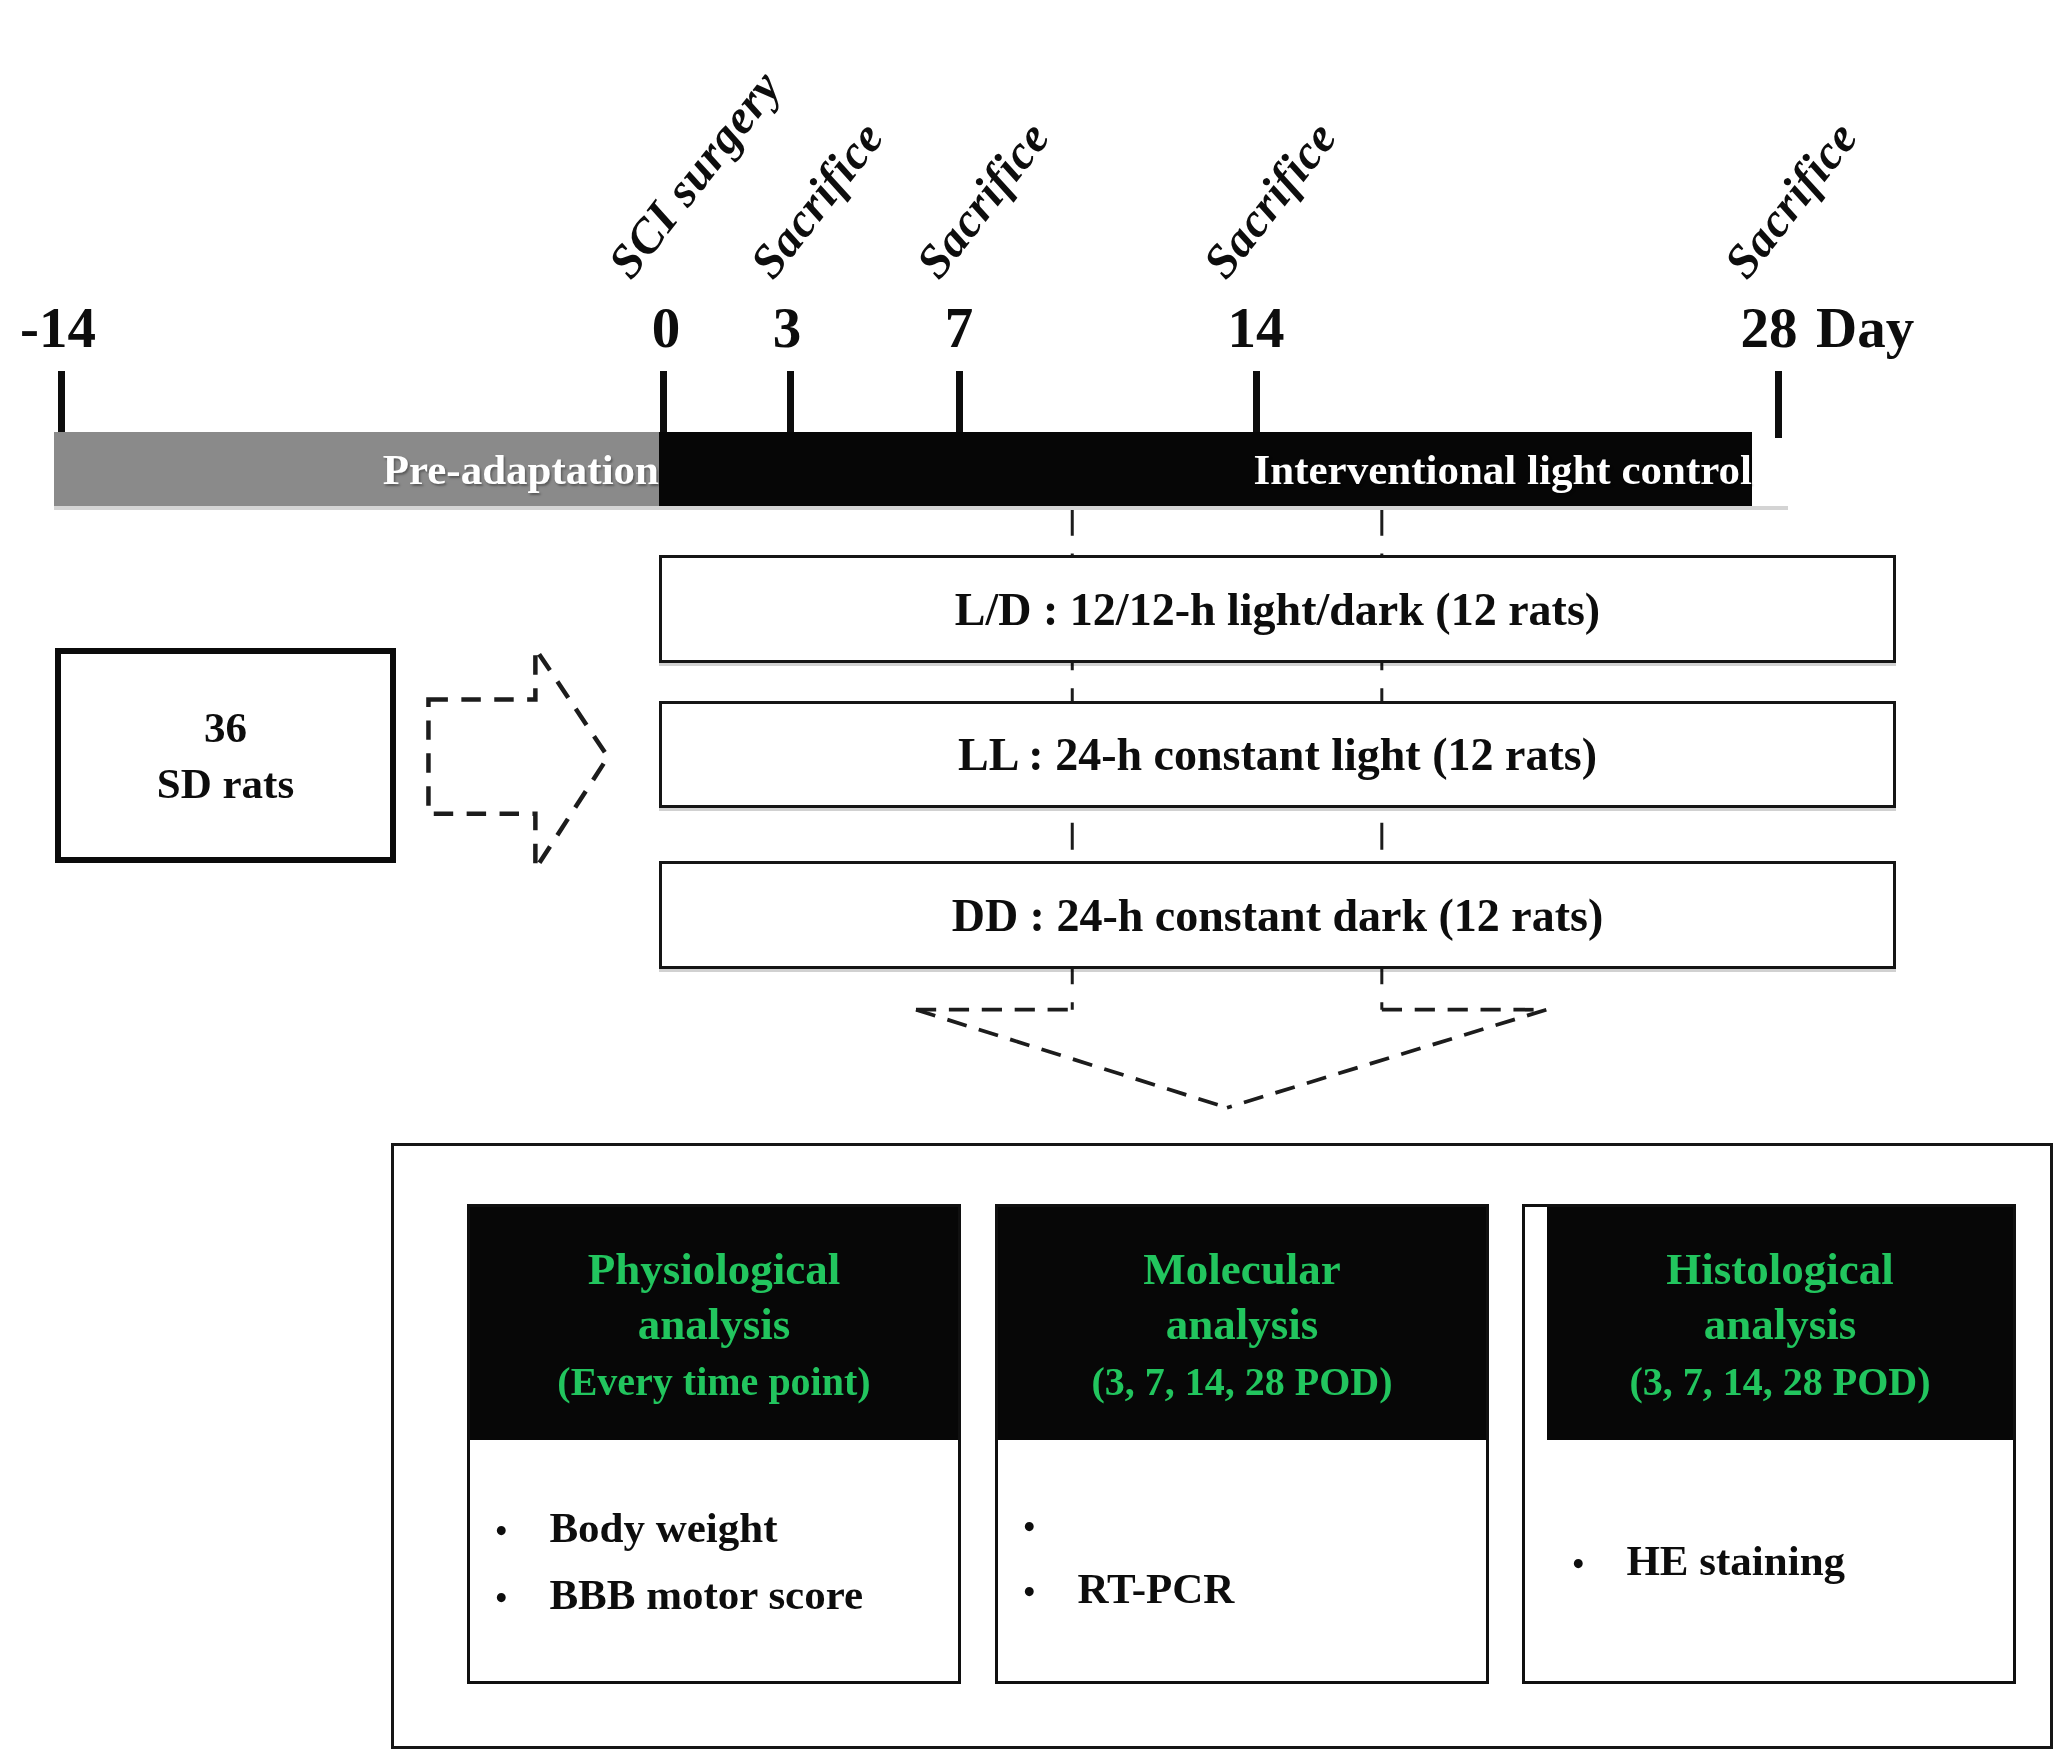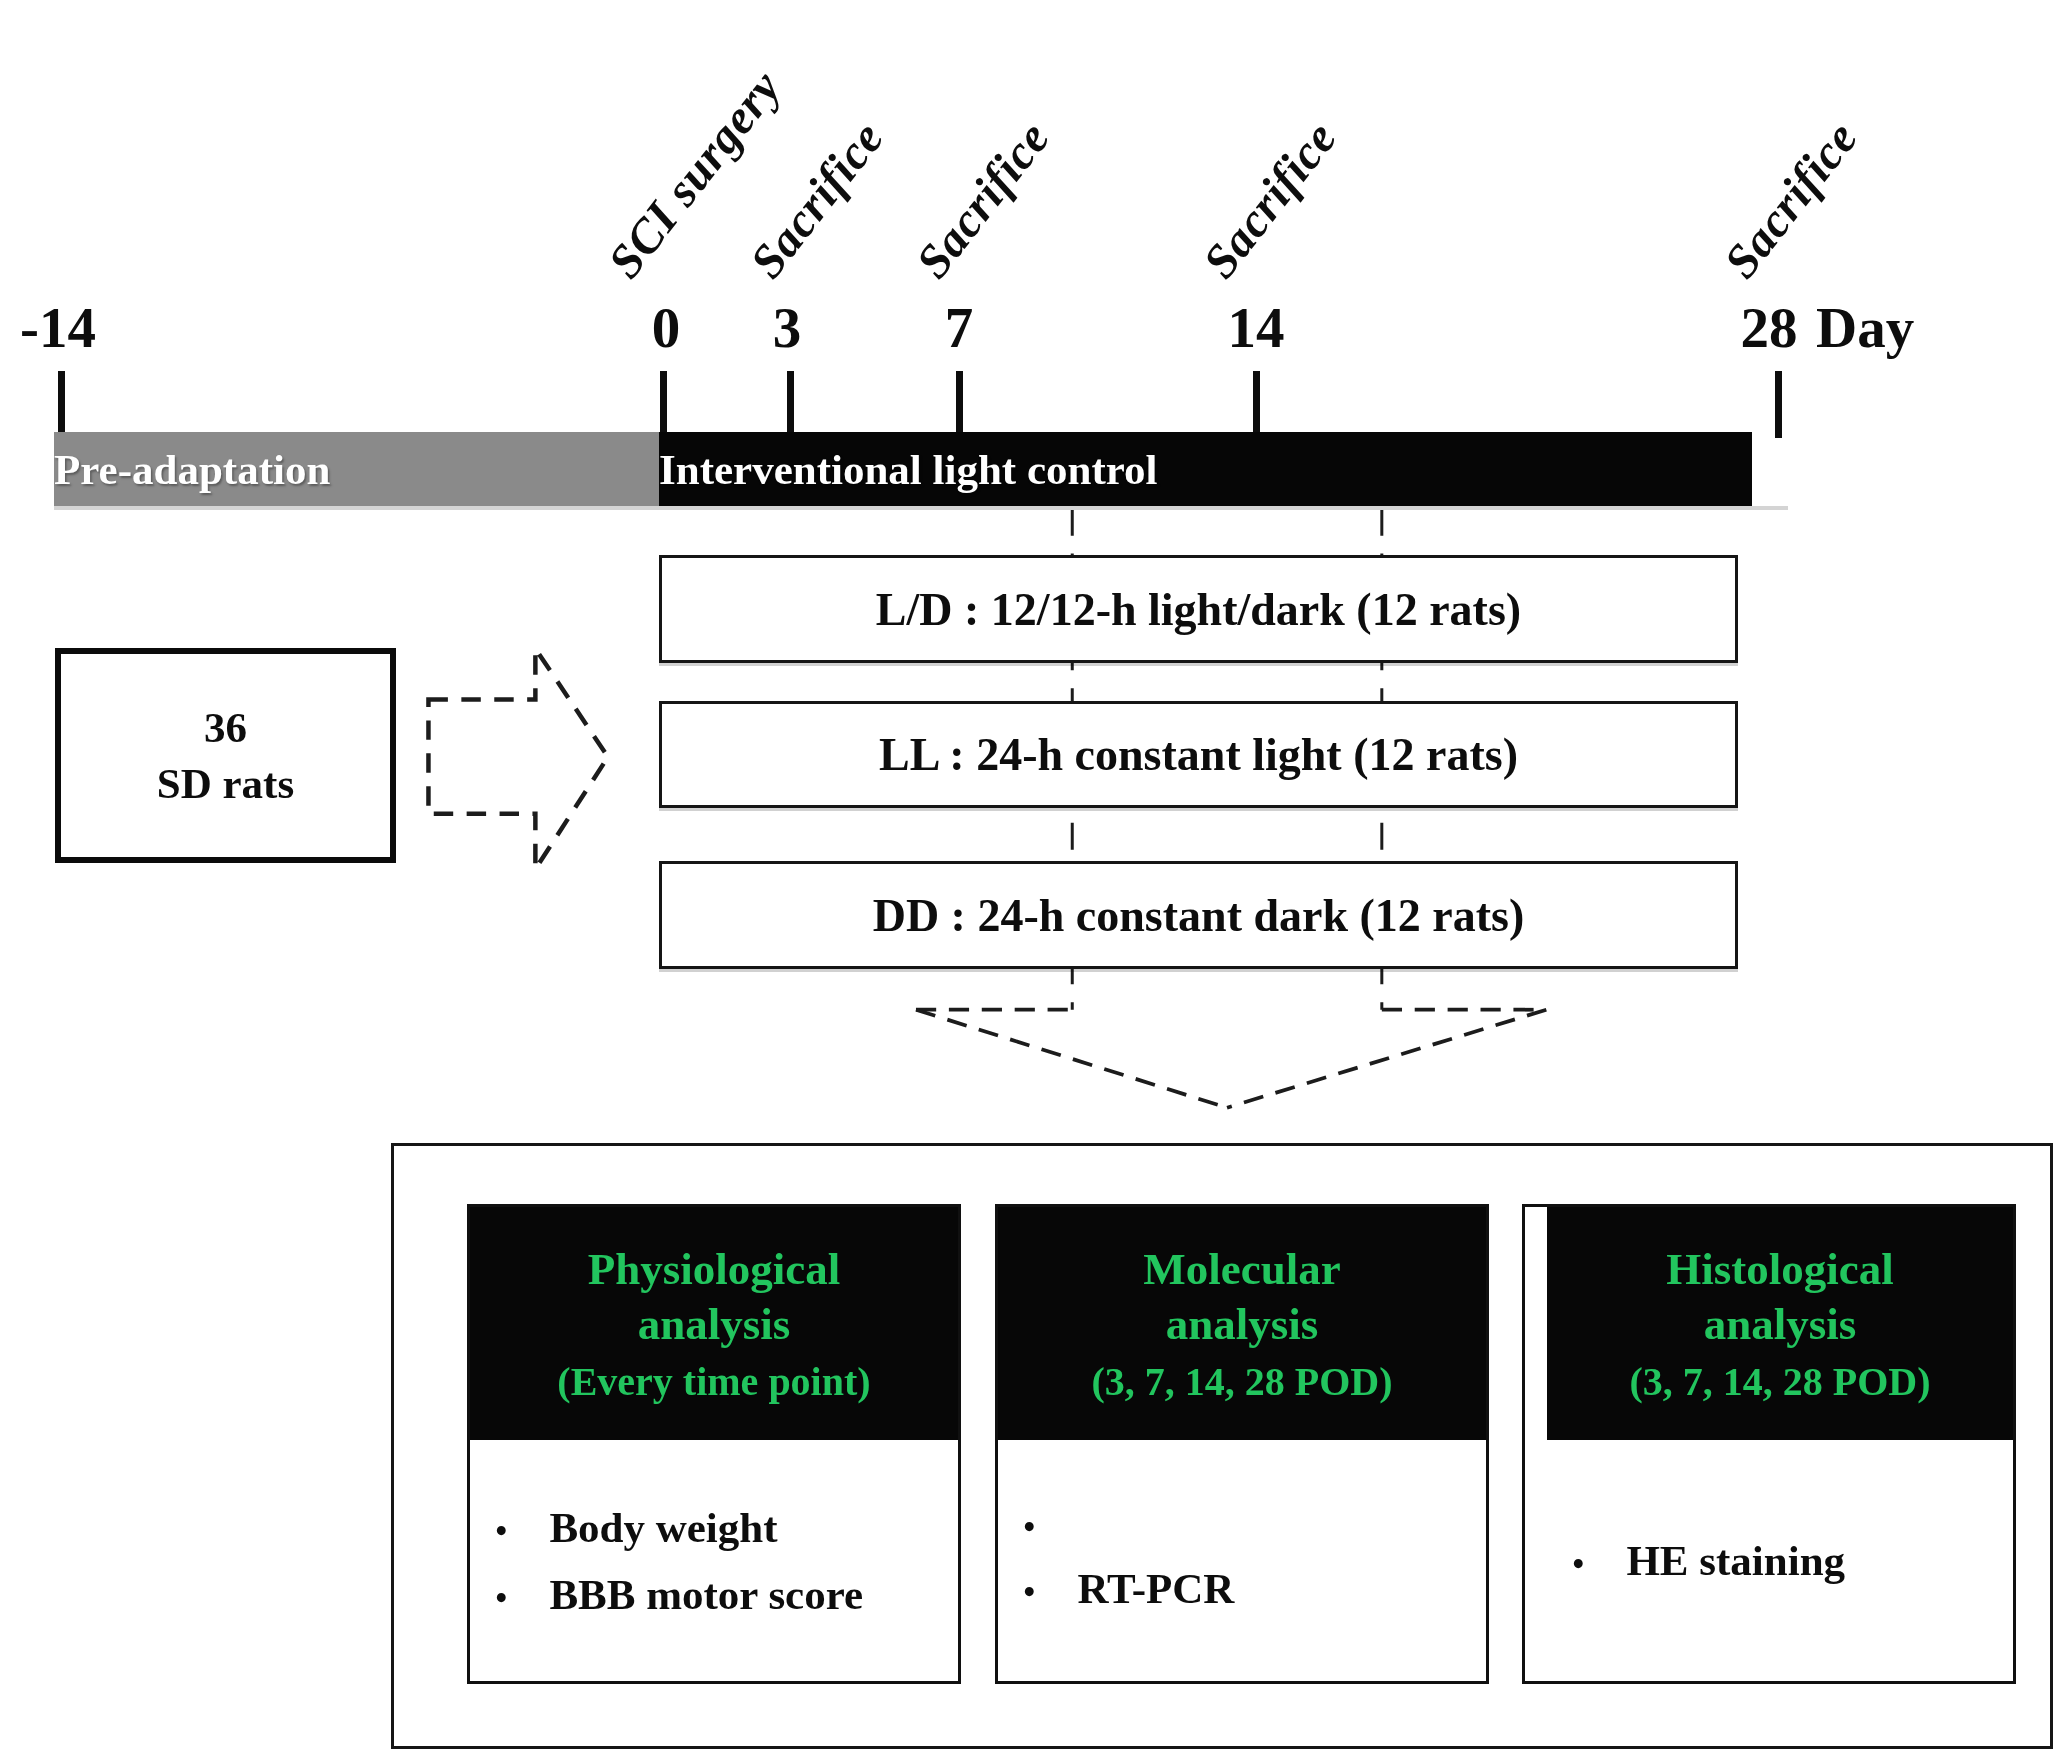--- a/index.html
+++ b/index.html
@@ -15,32 +15,32 @@
     position:absolute;height:55px;line-height:55px;white-space:nowrap;
     font-size:48px;font-weight:bold;font-style:italic;letter-spacing:0.7px;
     transform-origin:0 100%;transform:rotate(-52deg);
   }
   
   .daynum{position:absolute;top:295px;transform:translateX(-50%);font-size:57px;font-weight:bold;white-space:nowrap;}
   .dayunit{position:absolute;top:295px;left:1816px;font-size:57px;font-weight:bold;}
   .tick{position:absolute;top:371px;width:6.7px;height:67px;background:#0d0d0d;}
 
   
-  .bar{position:absolute;top:432px;height:74px;display:flex;align-items:center;justify-content:flex-start;
+  .bar{position:absolute;top:432px;height:74px;display:flex;align-items:center;justify-content:flex-end;
        font-size:43px;font-weight:bold;color:#ffffff;text-shadow:1.5px 2.2px 2.2px rgba(0,0,0,.35);}
   .bar.pre{left:54px;width:605px;background:#8a8a8a;}
   .bar.int{left:659px;width:1093px;background:#060606;}
   .underbar{position:absolute;left:54px;top:506px;width:1734px;height:3.7px;background:#d4d4d4;}
 
   
   .whitebox{position:absolute;background:#ffffff;display:flex;align-items:center;justify-content:center;
             font-weight:bold;text-align:center;}
   .cohort{left:55px;top:648px;width:341px;height:215px;border:6.7px solid #0b0b0b;
           font-size:43px;line-height:1.3;}
-  .group{left:659px;width:1079px;border:3.7px solid #151515;font-size:46px;box-shadow:0 3px 0 rgba(0,0,0,.18);}
+  .group{left:659px;width:1237px;border:3.7px solid #151515;font-size:46px;box-shadow:0 3px 0 rgba(0,0,0,.18);}
   .group.ld{top:555px;height:108px;}
   .group.ll{top:701px;height:107px;}
   .group.dd{top:861px;height:108px;}
 
   
   .outerbox{position:absolute;left:391px;top:1143px;width:1662px;height:606px;
             border:3.7px solid #161616;background:#ffffff;}
   .panel{position:absolute;top:1204px;width:494px;border:3px solid #101010;background:#ffffff;}
   .panel.p1{left:467px;}
   .panel.p2{left:995px;}

